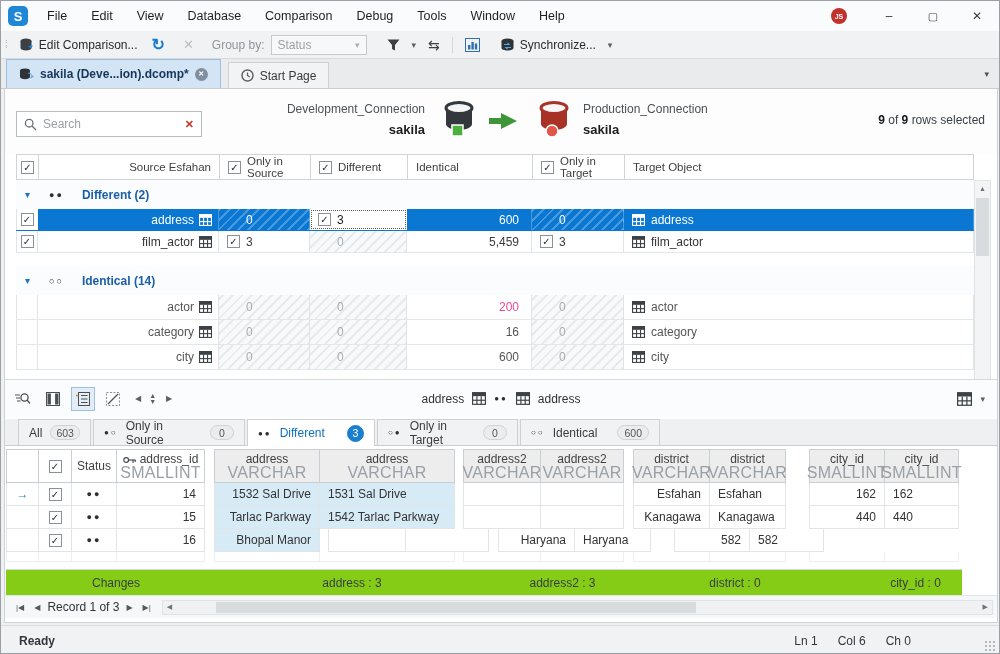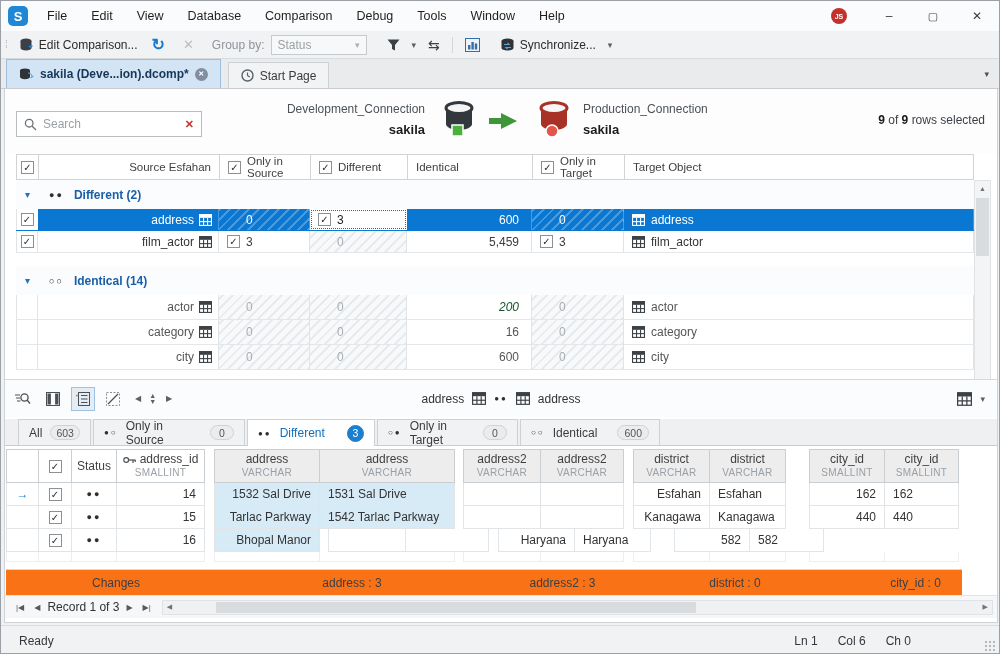--- a/index.html
+++ b/index.html
@@ -60,21 +60,21 @@
   .og { position:absolute; top:65px; left:11px; width:958px; }
   .og-hdr { display:flex; height:26px; background:#fff; border:1px solid #d0d4d7; border-left:none; }
   .og-hdr > div { border-left:1px solid #d0d4d7; display:flex; align-items:center; font-size:11.5px; color:#3f3f3f; padding:0 8px; gap:6px; }
   .c-cb { width:22px; justify-content:center; padding:0 !important; }
   .c-src { width:181px; justify-content:flex-end; }
   .c-ois { width:91px; } .c-diff { width:97px; } .c-ident { width:125px; } .c-oit { width:92px; }
   .c-tgt { flex:1; }
   .og-group { height:29px; display:flex; align-items:center; gap:10px; padding-left:9px; background:#fbfcfd; }
   .og-group .chev { color:#1a73c5; font-size:10px; width:14px; }
   .og-group .gdots { font-size:9px; color:#2f2f2f; letter-spacing:2px; }
-  .og-group .glabel { color:#1a5fa8; font-weight:bold; }
+  .og-group .glabel { color:#1a5fa8; font-weight:bold;margin-left:8px; }
   .og-row { display:flex; height:22px; background:#fff; border-bottom:1px solid #e4e7e9; }
   .og-row.tall { height:25px; }
   .og-row > div { border-right:1px solid #e1e4e6; display:flex; align-items:center; overflow:hidden; }
   .og-row .c-cb { border-left:1px solid #e1e4e6; justify-content:center; }
   .cell-src { justify-content:flex-end; gap:5px; padding-right:6px; color:#333; }
   .cell-tgt { gap:6px; padding-left:8px; color:#333; }
   .cell-num { justify-content:flex-end; padding-right:12px; color:#3c3c3c; }
   .cell-chk { padding-left:8px; gap:6px; color:#3c3c3c; }
   .cell-chk .noval { margin-left:19px; }
   .hatch { background-color:#f8f9fa; background-image:repeating-linear-gradient(315deg, rgba(115,125,135,0.12) 0 2px, transparent 2px 7px); }
@@ -119,53 +119,53 @@
   .g-ind { width:33px; } .g-cb { width:33px; } .g-st { width:45px; } .g-id { width:88px; }
   .g1 { width:9px; } .g2 { width:8px; } .g3 { width:9px; } .g4 { width:23px; }
   .g-as { width:106px; } .g-at { width:135px; }
   .g-a2s { width:78px; } .g-a2t { width:83px; }
   .g-ds { width:77px; } .g-dt { width:76px; }
   .g-cs { width:76px; } .g-ct { width:74px; }
   .dg-hdr { height:34px; }
   .dg-hdr > div { border:1px solid #c9ced2; border-left:none; background:#fff; display:flex; flex-direction:column; align-items:center; justify-content:center; line-height:13px; }
   .dg-hdr > .first { border-left:1px solid #c9ced2; }
   .dg-hdr .cname { font-size:12px; color:#3f3f3f; display:flex; align-items:center; gap:4px; }
-  .dg-hdr .ctype { font-size:10px; color:#9aa0a5; letter-spacing:0.3px; }
+  .dg-hdr .ctype { font-size:16px; color:#9aa0a5; letter-spacing:0.3px; }
   .dg-hdr .pairh { background:#ededee; }
   .dg-row { height:23px; }
   .dg-row > div { border:1px solid #e2e5e7; border-top:none; border-left:none; background:#fff; display:flex; align-items:center; font-size:12px; color:#333; }
   .dg-row > .first { border-left:1px solid #e2e5e7; }
   .cell-r { justify-content:flex-end; padding-right:8px; }
   .cell-l { justify-content:flex-start; padding-left:8px; }
   .cell-c { justify-content:center; }
   .chg { background:#d7ebf7 !important; }
   .row-arrow { color:#1c86d1; font-size:12px; }
   .sdots { font-size:9px; letter-spacing:2px; color:#2f2f2f; }
   .dg-part { height:10px; }
   .dg-part > div { border:1px solid #eceeef; border-top:none; border-left:none; background:#fff; }
   .dg-part > .first { border-left:1px solid #eceeef; }
 
   
-  .changes { position:absolute; top:480px; left:1px; width:956px; height:26px; border-top:1px solid #d6d9dc; background:#f97316; display:flex; align-items:center; }
+  .changes { position:absolute; top:480px; left:1px; width:956px; height:26px; border-top:1px solid #d6d9dc; background:#84cc16; display:flex; align-items:center; }
   .changes > div { flex:none; display:flex; justify-content:center; align-items:center; color:#3a3f44; }
   .chg-label { width:220px; justify-content:center !important; }
   .chg-a { width:252px; } .chg-a2 { width:169px; } .chg-d { width:176px; } .chg-c { width:139px; margin-left:23px; }
 
   
   .recnav { position:absolute; top:506px; left:0; width:100%; height:23px; background:#f6f7f8; border-top:1px solid #e2e5e7; display:flex; align-items:center; }
   .rn-btn { color:#55595d; font-size:8px; padding:0 5px; }
   .rn-label { color:#2f3338; margin:0 2px; }
   .hscroll { flex:1; height:15px; margin:0 4px 0 6px; background:#f0f1f2; border:1px solid #e0e3e5; display:flex; align-items:center; }
   .hscroll .sarrow { font-size:7px; color:#707478; padding:0 4px; }
   .hscroll .thumb { width:480px; height:11px; background:#d9dcdf; margin-left:40px; }
   .hscroll .rightend { margin-left:auto; }
 
   
   .statusbar { position:absolute; top:624px; left:0; width:100%; height:30px; background:#f1f2f4; border-top:1px solid #dadde0; display:flex; align-items:center; }
-  .sb-left { margin-left:18px; color:#33373b; }
+  .sb-left { margin-left:18px; color:#33373b;font-weight:bold; }
   .sb-right { margin-left:auto; display:flex; gap:20px; color:#33373b; margin-right:88px; }
   .sb-grip { position:absolute; right:4px; bottom:4px; width:11px; height:11px; background-image:radial-gradient(circle, #b4b8bb 1px, transparent 1.3px); background-size:4px 4px; }
 
   
   .cb { width:13px; height:13px; border:1px solid #8b9094; background:#fff; display:inline-flex; align-items:center; justify-content:center; font-size:10px; color:#2d2d2d; flex:none; }
   .cb.empty { visibility:hidden; }
   svg { display:block; }
 </style>
 </head>
 <body>
@@ -441,21 +441,21 @@
                 <line x1="0.5" y1="7" x2="11.5" y2="7" stroke="currentColor"></line>
               </svg>
             </span>
         </div>
         <div class="c-ois cell-chk hatch">
             <span class="noval dim">0</span>
           </div>
         <div class="c-diff cell-chk hatch">
             <span class="noval dim">0</span>
           </div>
-        <div class="c-ident cell-num" style="color:#14532d;font-style:italic;">200</div>
+        <div class="c-ident cell-num" style="color:#ec4899;">200</div>
         <div class="c-oit cell-chk hatch">
             <span class="noval dim">0</span>
           </div>
         <div class="c-tgt cell-tgt" style="color:#555;">
           <span class="tbl-ico">
               <svg width="13" height="12" viewBox="0 0 12 11" fill="none">
                 <rect x="0.5" y="0.5" width="11" height="10" stroke="currentColor"></rect>
                 <rect x="0.5" y="0.5" width="11" height="3" fill="currentColor"></rect>
                 <line x1="4.2" y1="3.5" x2="4.2" y2="10.5" stroke="currentColor"></line>
                 <line x1="7.9" y1="3.5" x2="7.9" y2="10.5" stroke="currentColor"></line>

